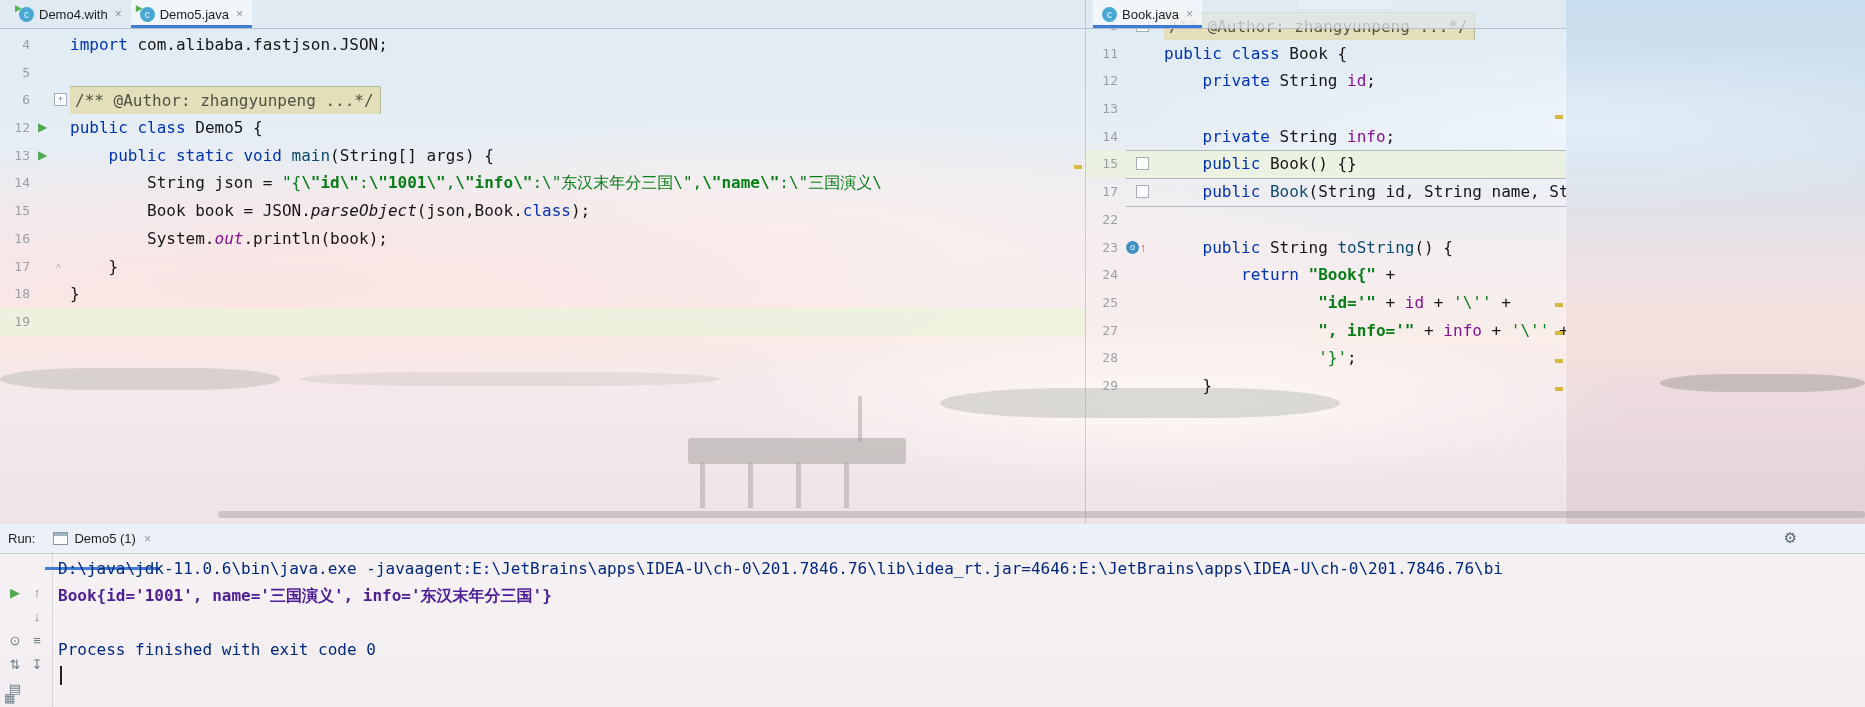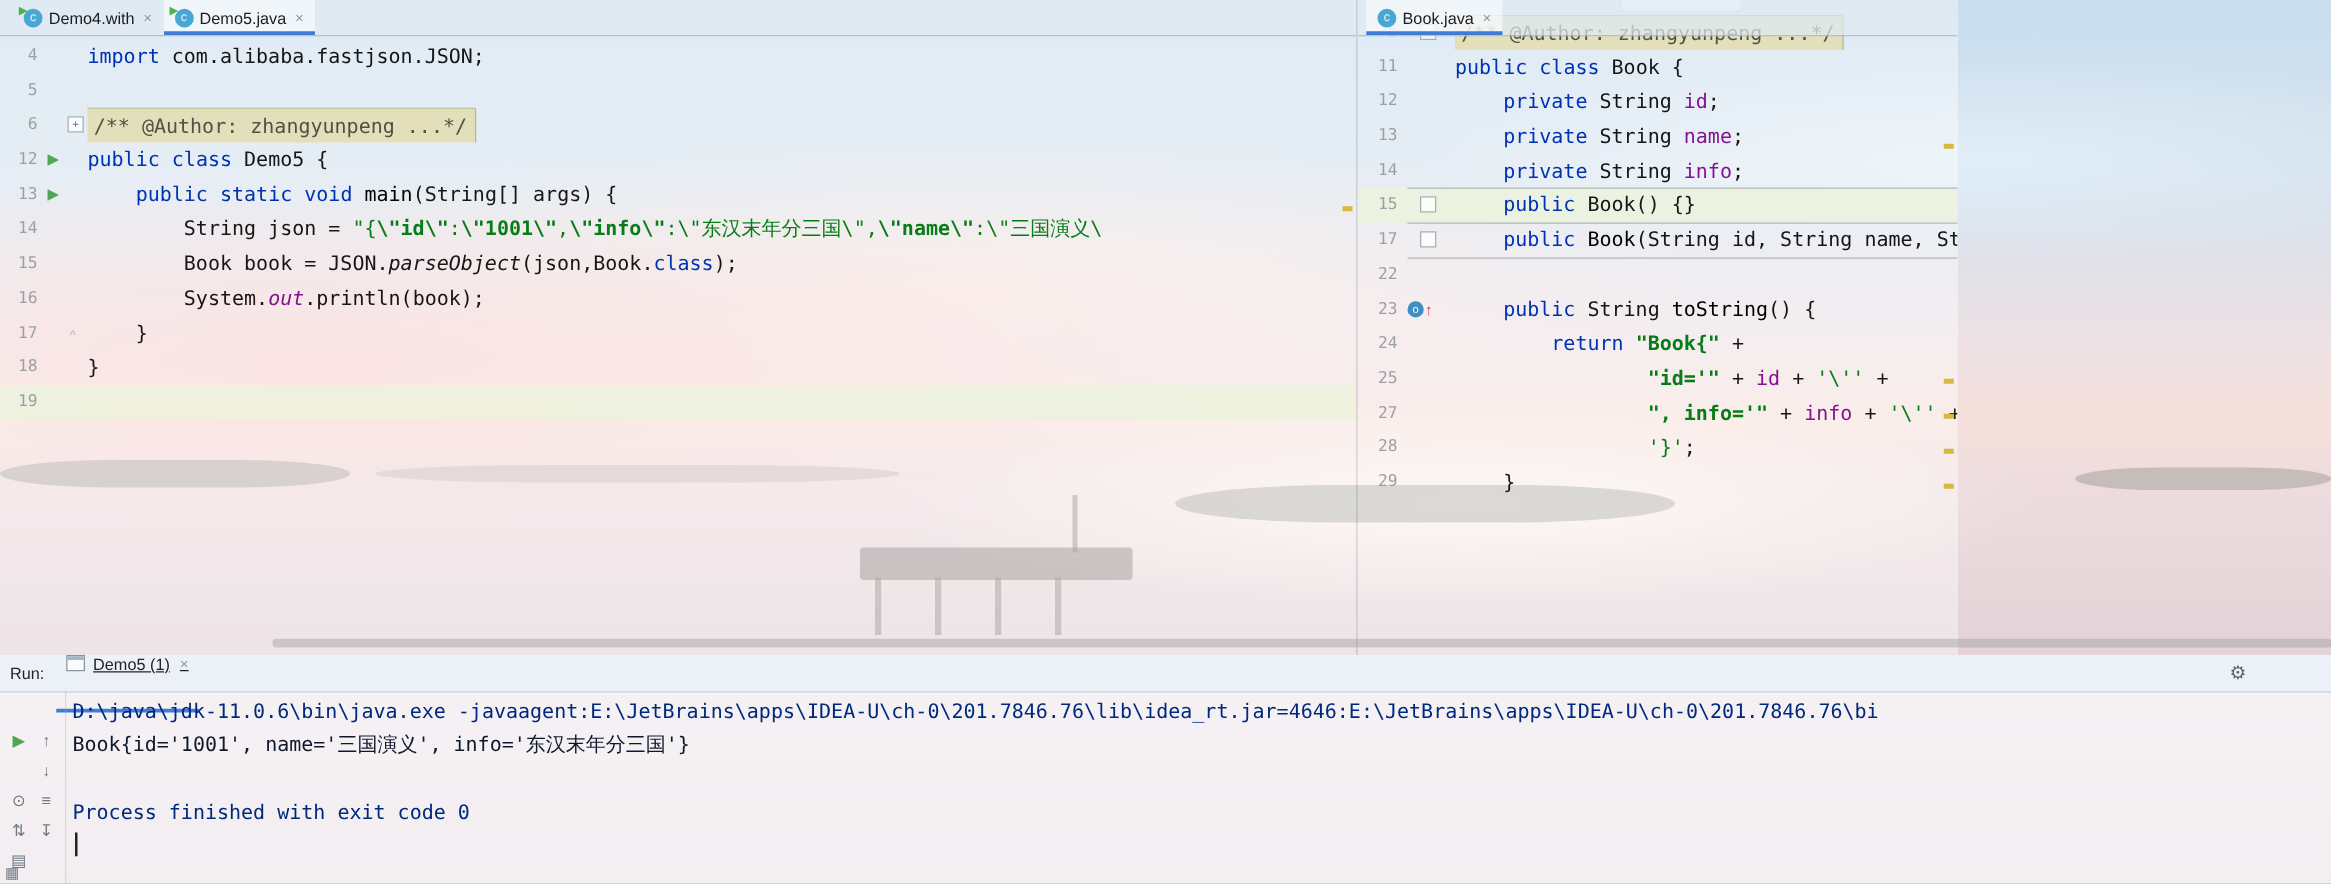--- a/index.html
+++ b/index.html
@@ -53,46 +53,46 @@
   .foldend{position:absolute;left:26px;top:2px;color:#aab2ba;font-size:10px;}
   .ovr{position:absolute;left:8px;top:7px;width:13px;height:13px;border-radius:50%;background:#3d8fc4;
        color:#fff;font-size:9px;line-height:13px;text-align:center;}
   .ovrarrow{position:absolute;left:22px;top:1px;color:#d64541;font-size:12px;}
 
   .t-kw{color:#0033b3;}
   .t-str{color:#067d17;}
   .t-strb{color:#067d17;font-weight:bold;}
   .t-fld{color:#871094;}
   .t-ann{color:#9e880d;}
-  .t-mth{color:#000000;margin-top:44px;}
+  .t-mth{color:#0c4a6e;margin-top:44px;}
   .t-itl{font-style:italic;color:#161616;}
   .t-pur{font-style:italic;color:#871094;}
   .t-txt{color:#161616;}
   .t-chip{display:inline-block;padding:0 6px;margin-left:-2px;background:rgba(227,221,178,.88);
           border:1px solid #b0ba92;border-radius:2px;color:#4f5244;}
   .stripe-mark{position:absolute;width:8px;height:4px;background:#d7b93f;z-index:6;}
 
   
   #hscroll{position:absolute;left:218px;top:511px;width:1647px;height:7px;border-radius:3px;
            background:rgba(150,150,150,.4);}
   #run-panel{position:absolute;left:0;top:524px;right:0;bottom:0;background:rgba(252,253,254,.82);}
   #run-header{position:absolute;left:0;right:0;top:0;height:29px;background:rgba(234,241,247,.8);
               border-bottom:1px solid rgba(150,160,170,.4);display:flex;align-items:center;font-size:13px;color:#222;}
   #run-label{margin:0 10px 0 8px;}
-  #run-tab{display:flex;gap:6px;height:100%;padding:17px 8px;box-shadow:inset 0 -3px 0 #3f7cd6;text-decoration:underline;}
+  #run-tab{display:flex;align-items:center;gap:6px;height:100%;padding:17px 8px;box-shadow:inset 0 -3px 0 #3f7cd6;}
   .winicon{width:13px;height:11px;border:1px solid #8a959e;background:rgba(255,255,255,.7);position:relative;}
   .winicon::before{content:"";position:absolute;left:0;right:0;top:0;height:3px;background:#9fb6c4;}
   #run-gear{position:absolute;right:68px;top:5px;color:#5a6670;font-size:15px;}
   #run-toolbar{position:absolute;left:0;top:29px;bottom:0;width:52px;border-right:1px solid rgba(150,160,170,.3);}
   .tbico{position:absolute;font-size:13px;color:#6e7b85;width:18px;text-align:center;}
   .tbico.green{color:#4fa84f;}
   #console{position:absolute;left:52px;top:29px;right:0;bottom:0;padding:2px 0 0 6px;overflow:hidden;}
   .con-line{height:27px;line-height:27px;white-space:pre;font-family:"DejaVu Sans Mono",monospace;font-size:16px;}
   .con-sys{color:#00287f;}
-  .con-out{color:#0f172a;}
+  .con-out{color:#4c1d95;font-weight:bold;}
   #caret{position:absolute;width:2px;height:19px;background:#222;}
   #pill{position:absolute;left:1296px;top:0;width:96px;height:9px;background:rgba(255,255,255,.88);
         border:1px solid rgba(180,190,200,.6);border-top:none;border-radius:0 0 5px 5px;}
   #corner-grid{position:absolute;left:4px;bottom:2px;color:#6e7b85;font-size:12px;}
 </style>
 </head>
 <body>
 
 <div id="stage">
   <div id="photo">
@@ -212,21 +212,20 @@
           <span class="codeln"><span class="t-kw">public</span><span class="t-txt"> </span><span class="t-kw">class</span><span class="t-txt"> Book {</span></span>
         </div>
         <div class="crow">
           <span class="gnum">12</span>
           <span class="gicons"></span>
           <span class="codeln"><span class="t-txt">    </span><span class="t-kw">private</span><span class="t-txt"> String </span><span class="t-fld">id</span><span class="t-txt">;</span></span>
         </div>
         <div class="crow">
           <span class="gnum">13</span>
           <span class="gicons"></span>
-          <span class="codeln"><span class="t-txt">    </span><span class="t-kw">private</span><span class="t-txt"> String </span><span class="t-fld">name</span><span class="t-txt">;</span></span>
         </div>
         <div class="crow">
           <span class="gnum">14</span>
           <span class="gicons"></span>
           <span class="codeln"><span class="t-txt">    </span><span class="t-kw">private</span><span class="t-txt"> String </span><span class="t-fld">info</span><span class="t-txt">;</span></span>
         </div>
         <div class="crow caret-line sep">
           <span class="gnum">15</span>
           <span class="gicons">
             <span class="foldbox"></span>

